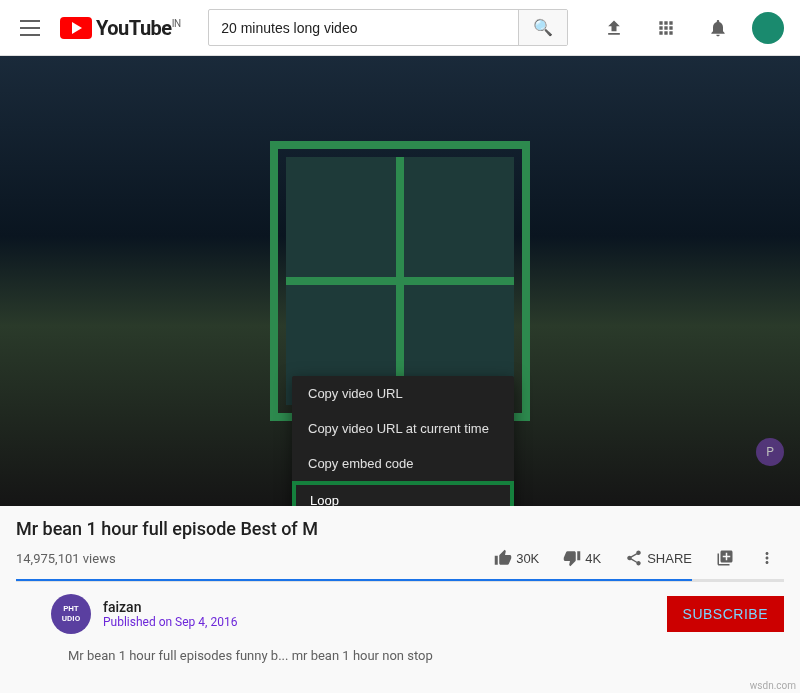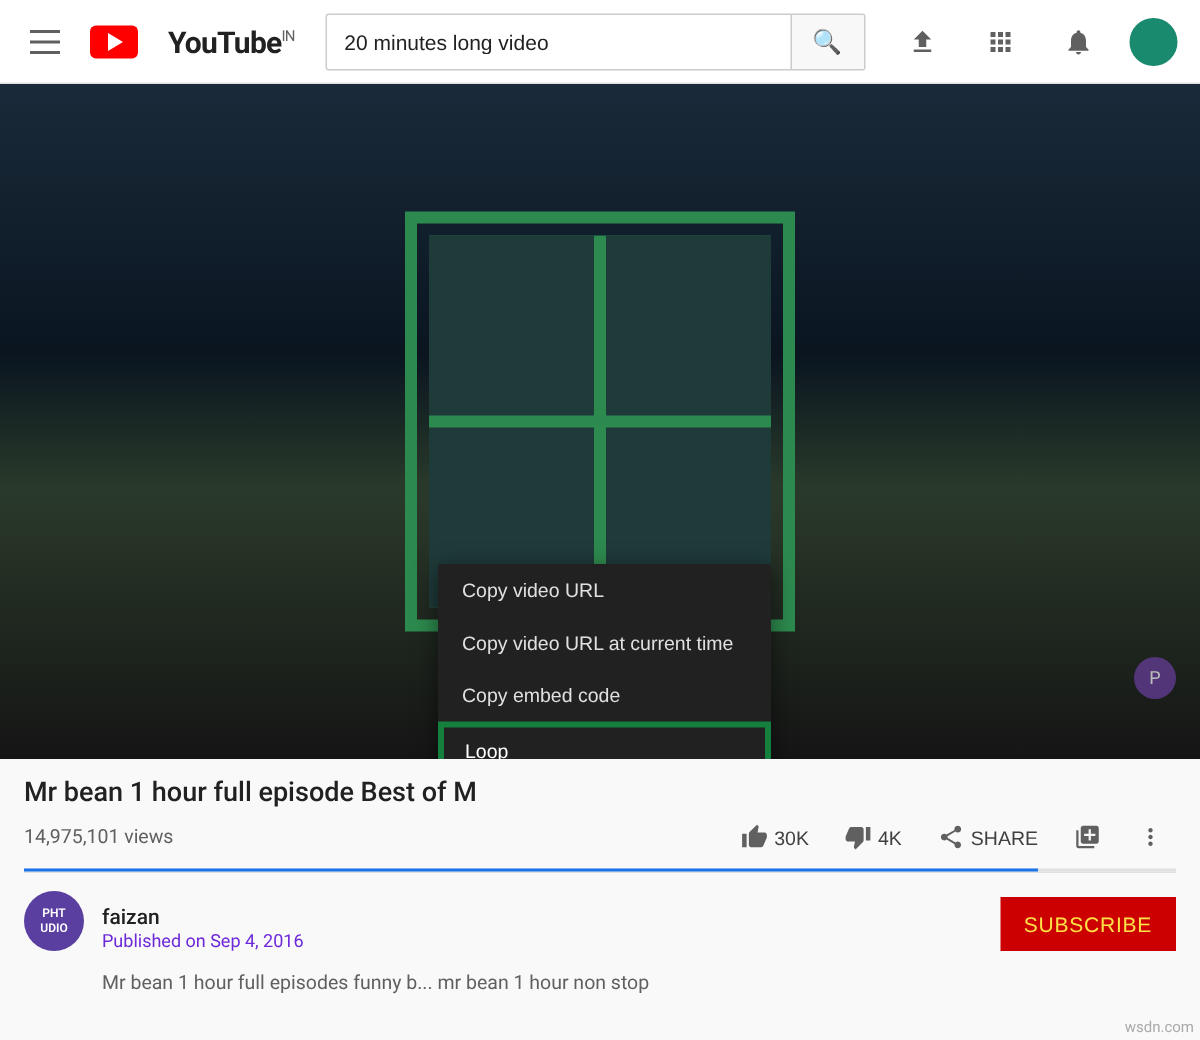--- a/index.html
+++ b/index.html
@@ -30,21 +30,21 @@
     }
     .hamburger-icon span {
       display: block;
       width: 20px;
       height: 2px;
       background: #606060;
     }
     .logo-container {
       display: flex;
       align-items: center;
-      gap: 20px;
+      gap: 4px;
       cursor: pointer;
       justify-content: space-between;
     }
     .yt-icon {
       width: 32px;
       height: 22px;
       background: #ff0000;
       border-radius: 4px;
       display: flex;
       align-items: center;
@@ -253,23 +253,24 @@
       border: none;
       background: transparent;
     }
     .divider-line {
       height: 1px;
       background: #e0e0e0;
       margin: 0 16px;
     }
     .channel-row {
       display: flex;
-      align-items: flex-end;
+      align-items: center;
       padding: 12px 16px;
       gap: 12px;
+      margin-left: 35px;
     }
     .channel-avatar {
       width: 40px;
       height: 40px;
       border-radius: 50%;
       background: #5a3fa0;
       display: flex;
       align-items: center;
       justify-content: center;
       font-size: 10px;
@@ -284,21 +285,21 @@
       font-size: 14px;
       font-weight: 500;
       color: #212121;
     }
     .publish-date {
       font-size: 12px;
       color: #6d28d9;
     }
     .subscribe-btn {
       background: #cc0000;
-      color: #fde047;
+      color: #7dd3fc;
       border: none;
       padding: 10px 16px;
       font-size: 14px;
       font-weight: 500;
       cursor: pointer;
       letter-spacing: 0.5px;
     }
     .description-text {
       padding: 0 16px 12px 68px;
       font-size: 13px;

